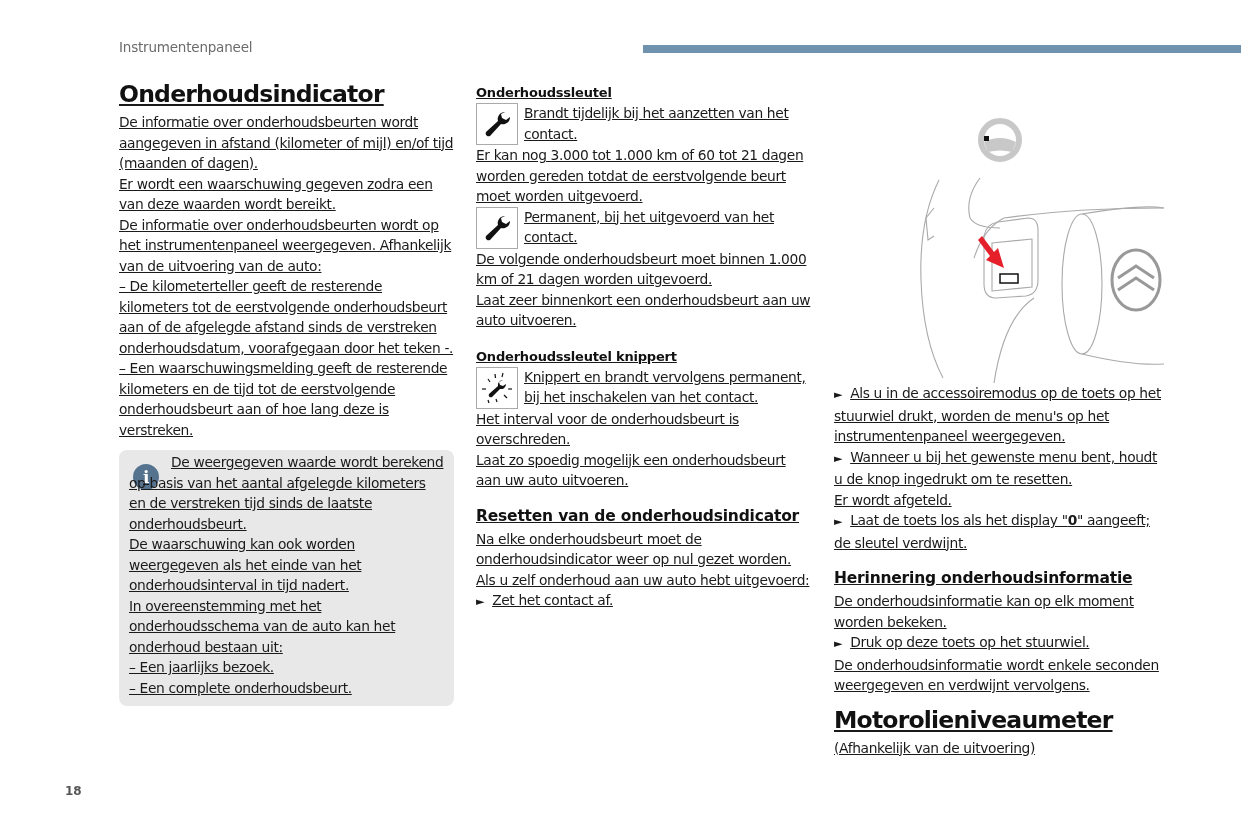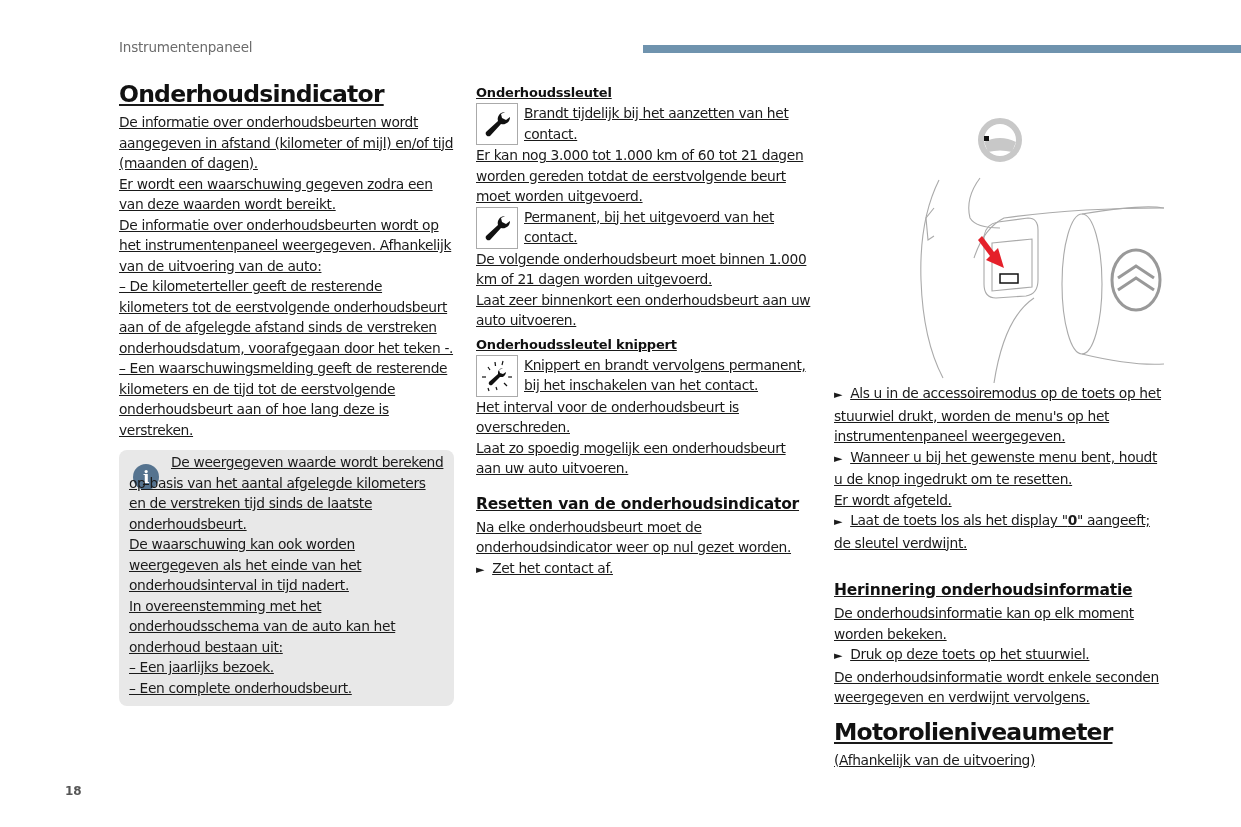--- a/index.html
+++ b/index.html
@@ -78,21 +78,21 @@
     <span class="icon-box">
       <svg viewBox="0 0 34 34">
           <path d="M25 5 a7 7 0 0 0 -7 9 L6 25 a3 3 0 0 0 4 4 L21 17 a7 7 0 0 0 9 -7 l-4 3 -4 -2 -1 -4 z" fill="#111"></path>
         </svg>
     </span>
     <p>Permanent, bij het uitgevoerd van het contact.</p>
   </div>
   <p>De volgende onderhoudsbeurt moet binnen 1.000 km of 21 dagen worden uitgevoerd.</p>
   <p>Laat zeer binnenkort een onderhoudsbeurt aan uw auto uitvoeren.</p>
 
-  <h3 class="minor-title" style="margin-top:4px;">Onderhoudssleutel knippert</h3>
+  <h3 class="minor-title" style="margin-top:16px;">Onderhoudssleutel knippert</h3>
   <div class="icon-row">
     <span class="icon-box">
       <svg viewBox="0 0 34 34">
         <path d="M23 9 a5 5 0 0 0 -5 6 L9 23 a2.2 2.2 0 0 0 3 3 L20 18 a5 5 0 0 0 6 -5 l-3 2 -3 -1 -1 -3 z" fill="#111"></path>
         <g stroke="#111" stroke-width="1.2">
           <line x1="2" y1="18" x2="6" y2="18"></line>
             <line x1="28" y1="18" x2="32" y2="18"></line>
           <line x1="8" y1="8" x2="10" y2="11"></line>
             <line x1="15" y1="3" x2="15.5" y2="7"></line>
           <line x1="23" y1="2" x2="22" y2="6"></line>
@@ -102,20 +102,21 @@
         </g>
       </svg>
     </span>
     <p>Knippert en brandt vervolgens permanent, bij het inschakelen van het contact.</p>
   </div>
   <p>Het interval voor de onderhoudsbeurt is overschreden.</p>
   <p>Laat zo spoedig mogelijk een onderhoudsbeurt aan uw auto uitvoeren.</p>
 
   <h2 class="sub-title" style="margin-top:14px;">Resetten van de onderhoudsindicator</h2>
   <p>Na elke onderhoudsbeurt moet de onderhoudsindicator weer op nul gezet worden.</p>
+  <p>Als u zelf onderhoud aan uw auto hebt uitgevoerd:</p>
   <span class="arrow-item"><span class="arrow">►</span><span>Zet het contact af.</span></span>
 </div>
 
 <div class="col col3">
   <div class="illustration">
     <svg width="330" height="275" viewBox="0 0 330 275">
       <g>
         <circle cx="166" cy="32" r="19" fill="none" stroke="#c8c8c8" stroke-width="6"></circle>
         <path d="M150 34 q16 -8 32 0 l-4 10 q-12 -3 -24 0 z" fill="#c8c8c8"></path>
         <rect x="150" y="28" width="5" height="5" fill="#111"></rect>
@@ -140,21 +141,21 @@
         <path d="M284 182 l18 -12 l18 12"></path>
       </g>
     </svg>
   </div>
 
   <span class="arrow-item"><span class="arrow">►</span><span>Als u in de accessoiremodus op de toets op het stuurwiel drukt, worden de menu's op het instrumentenpaneel weergegeven.</span></span>
   <span class="arrow-item"><span class="arrow">►</span><span>Wanneer u bij het gewenste menu bent, houdt u de knop ingedrukt om te resetten.</span></span>
   <p>Er wordt afgeteld.</p>
   <span class="arrow-item"><span class="arrow">►</span><span>Laat de toets los als het display "</span><b>0</b><span>" aangeeft; de sleutel verdwijnt.</span></span>
 
-  <h2 class="sub-title" style="margin-top:26px;">Herinnering onderhoudsinformatie</h2>
+  <h2 class="sub-title" style="margin-top:14px;">Herinnering onderhoudsinformatie</h2>
   <p>De onderhoudsinformatie kan op elk moment worden bekeken.</p>
   <span class="arrow-item"><span class="arrow">►</span><span>Druk op deze toets op het stuurwiel.</span></span>
   <p>De onderhoudsinformatie wordt enkele seconden weergegeven en verdwijnt vervolgens.</p>
 
   <h1 class="section-title" style="margin-top:10px;">Motorolieniveaumeter</h1>
   <p>(Afhankelijk van de uitvoering)</p>
 </div>
 
 <div class="page-number">18</div>
 

